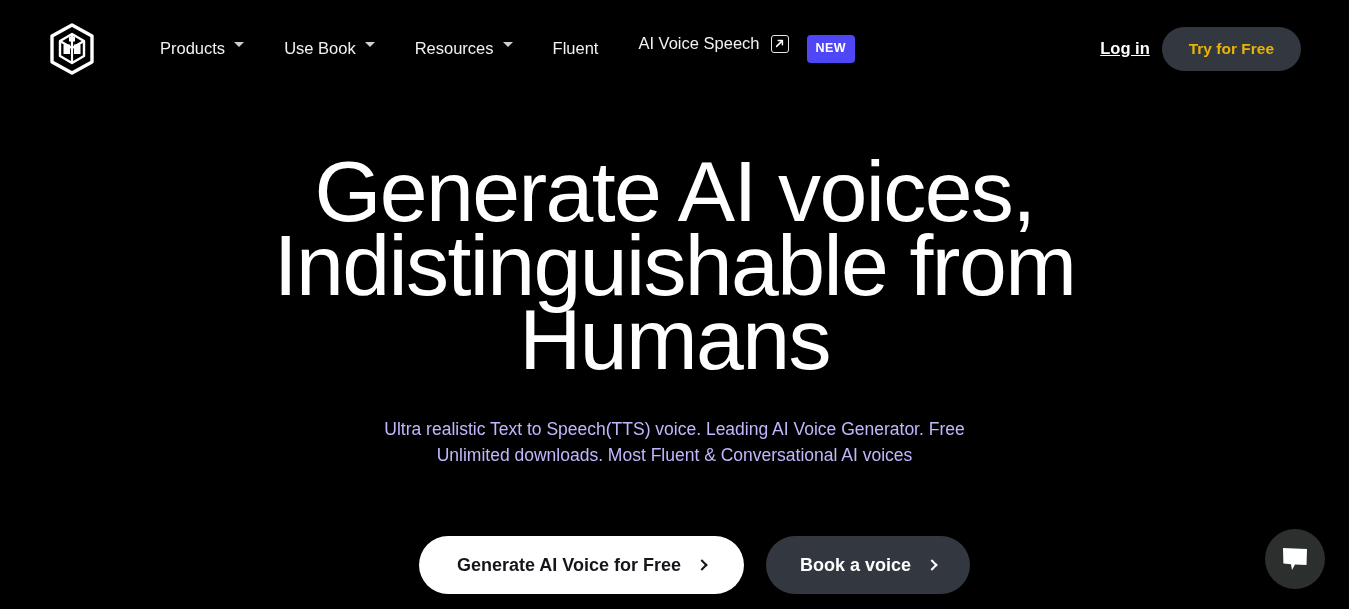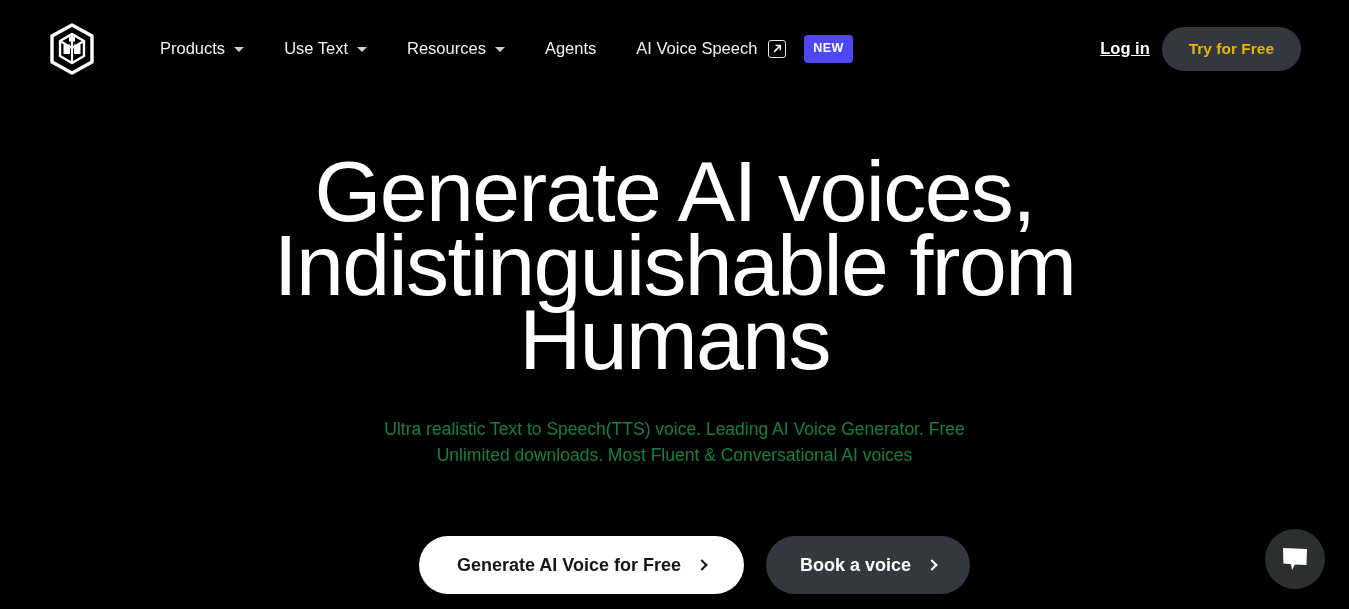--- a/index.html
+++ b/index.html
@@ -35,21 +35,21 @@
 
   .nav {
     display: flex;
     align-items: center;
     margin-left: 64px;
     gap: 0px;
   }
 
   .nav-item {
     display: flex;
-    align-items: center;
+    align-items: flex-start;
     gap: 9px;
     padding: 0 20px;
     font-size: 16.5px;
     color: #f2f2f3;
     cursor: pointer;
     white-space: nowrap;
     line-height: 1;
   }
   .nav-item:first-child { padding-left: 0; }
 
@@ -142,21 +142,21 @@
     color: #ffffff;
     max-width: 820px;
     margin-left: auto;
     margin-right: auto;
   }
 
   .subhead {
     margin-top: 40px;
     font-size: 17.5px;
     line-height: 26px;
-    color: #15803d;
+    color: #c4b5fd;
     max-width: 690px;
     margin-left: auto;
     margin-right: auto;
   }
 
   
   .cta-row {
     margin-top: 68px;
     display: flex;
     justify-content: center;
@@ -238,31 +238,31 @@
   </a>
 
   <nav class="nav">
 
     <div class="nav-item">
       <span>Products</span>
       <span class="caret"></span>
     </div>
 
     <div class="nav-item">
-      <span>Use Text</span>
+      <span>Use Book</span>
       <span class="caret"></span>
     </div>
 
     <div class="nav-item">
       <span>Resources</span>
       <span class="caret"></span>
     </div>
 
     <div class="nav-item">
-      <span>Agents</span>
+      <span>Fluent</span>
     </div>
 
     <div class="nav-item">
       <span>AI Voice Speech</span>
       <span class="ext-icon">
         <svg width="11" height="11" viewBox="0 0 11 11">
           <path d="M2.6,8.4 L8.1,2.9" stroke="#ffffff" stroke-width="1.5" stroke-linecap="round"></path>
           <path d="M4.2,2.6 L8.4,2.6 L8.4,6.8" fill="none" stroke="#ffffff" stroke-width="1.5" stroke-linecap="round" stroke-linejoin="round"></path>
         </svg>
       </span>

